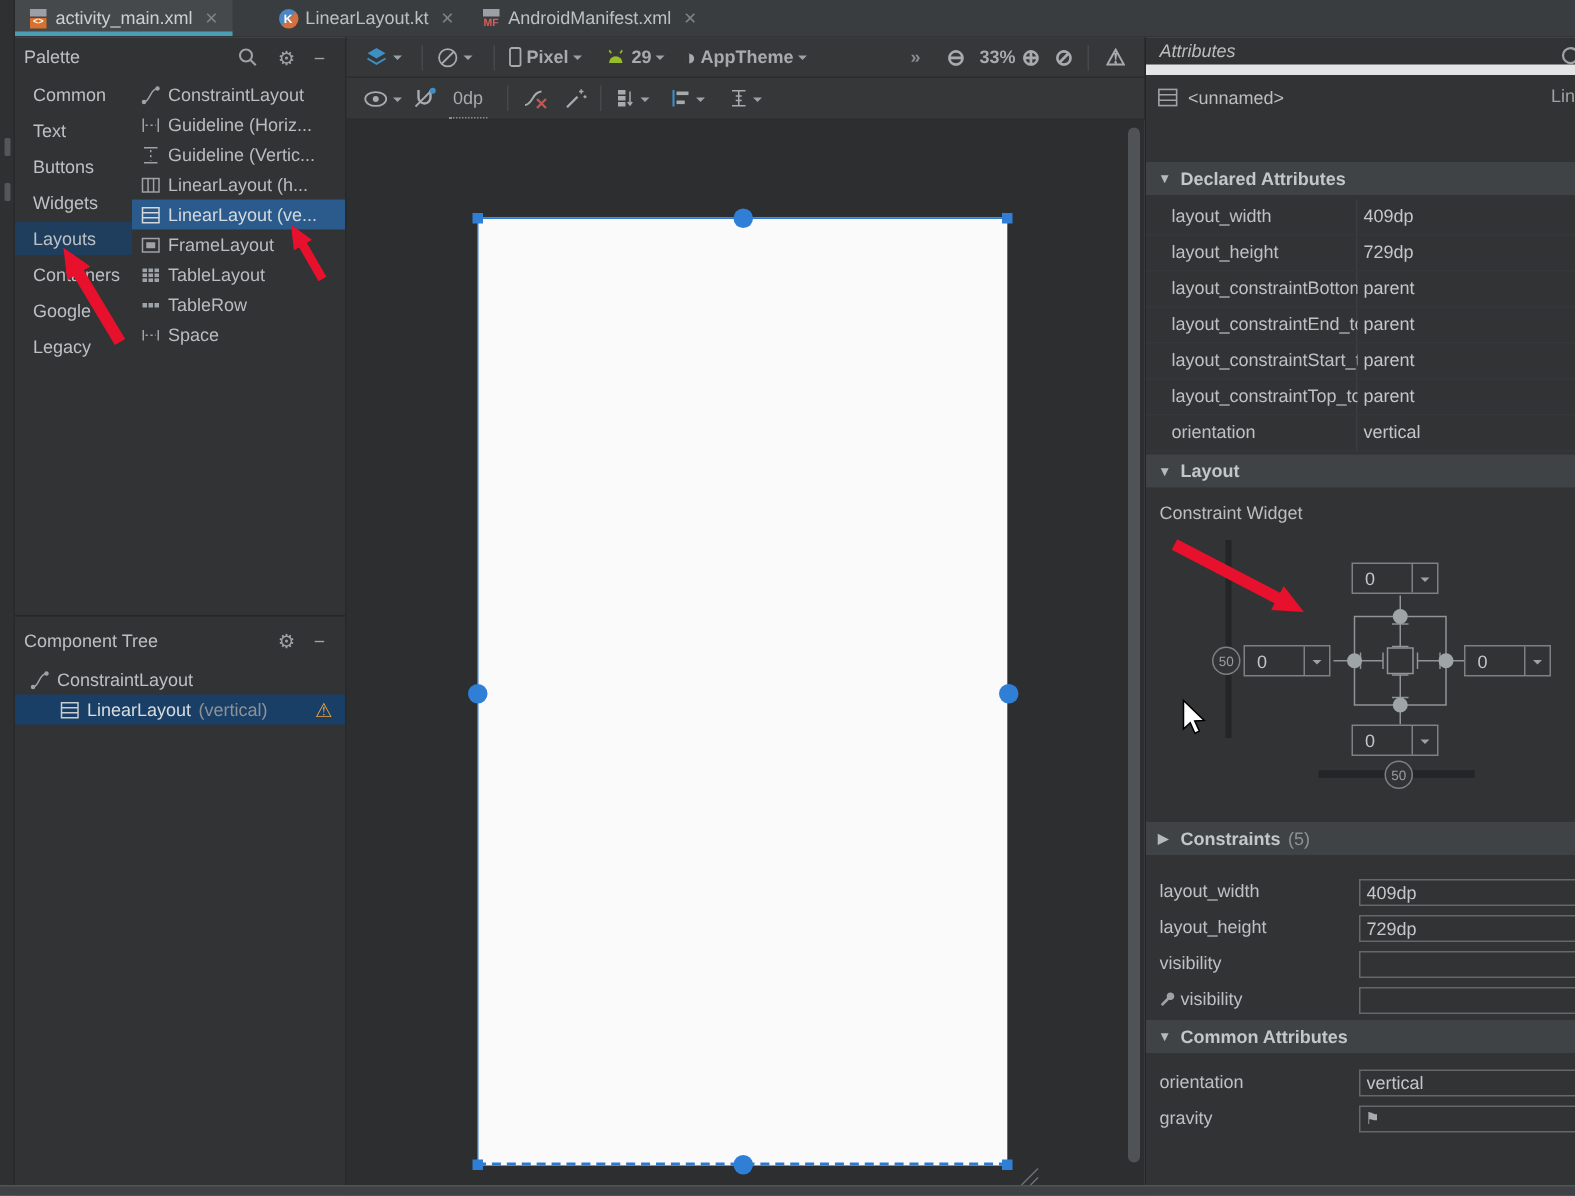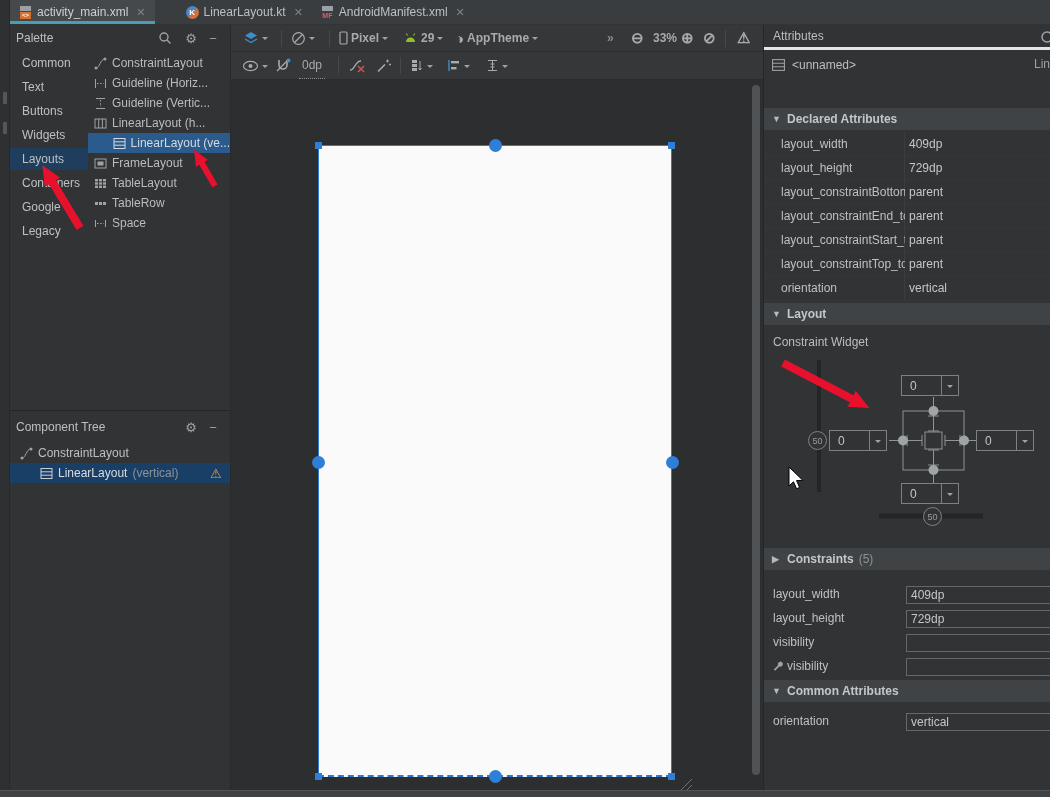--- a/index.html
+++ b/index.html
@@ -31,21 +31,21 @@
   .stripe .mark { position:absolute; left:3px; width:4px; height:12px; background:#53575a; border-radius:1px; }
 
   
   .palette { position:absolute; left:10px; top:25px; width:220px; height:385px; background:#313335; }
   .panel-head { position:relative; height:26px; display:flex; align-items:center; padding:0 6px; }
   .panel-head .title { flex:1; color:#bcc0c3; }
   .panel-head .hicon { width:22px; text-align:center; color:#9da2a6; font-size:13px; }
   .cat { position:absolute; left:0; width:78px; height:22px; line-height:22px; padding-left:12px; color:#bdc1c4; }
   .cat.sel { background:#1f3d5c; }
   .pi { position:absolute; left:78px; width:142px; height:20px; display:flex; align-items:center; gap:5px; padding-left:6px; color:#b9bdc0; }
-  .pi.sel { background:#2a5b8c; color:#d5d9dc;justify-content:flex-end; }
+  .pi.sel { background:#2a5b8c; color:#d5d9dc; }
   .pi svg { flex:0 0 13px; }
 
   .ctree { position:absolute; left:10px; top:410px; width:220px; height:387px; background:#313335; border-top:1px solid #242628; }
   .tnode { position:absolute; height:20px; display:flex; align-items:center; gap:5px; color:#bcc0c3; }
   .tnode.sel { background:#1a3f66; color:#d8dcdf; }
   .dim { color:#8d9295; }
   .warn { color:#f2a33c; font-size:13px; }
 
   
   .canvas { position:absolute; left:230px; top:25px; width:533px; height:772px; background:#2c2e30; border-left:1px solid #27292b; }
@@ -62,21 +62,21 @@
   
   .device { position:absolute; left:318px; top:145px; width:354px; height:632px; background:#fafafa;
             border:1px solid #2e7ad2; border-bottom:2px dashed #2e7ad2; }
   .hdl { position:absolute; background:#2f7fd6; }
   .sq { width:7px; height:7px; }
   .ci { width:13px; height:13px; border-radius:50%; }
   .resize-glyph { position:absolute; left:679px; top:777px; }
 
   
   .attrs { position:absolute; left:763px; top:25px; width:287px; height:772px; background:#313335; border-left:1px solid #242628; overflow:hidden; }
-  .attrs .head { position:absolute; left:0; top:0; width:100%; height:25px; display:flex; align-items:center; padding:0 9px; border-bottom:3px solid #e5e5e5; }
+  .attrs .head { position:absolute; left:0; top:0; width:100%; height:25px; display:flex; align-items:center; padding:0 9px; border-bottom:7px solid #e5e5e5;font-style:italic; }
   .attrs .head .title { flex:1; }
   .comp-row { position:absolute; left:0; top:28px; width:100%; height:24px; display:flex; align-items:center; gap:6px; padding-left:7px; }
   .comp-type { position:absolute; right:0; top:4px; width:16px; overflow:hidden; white-space:nowrap; color:#9da2a6; }
   .id-row { position:absolute; left:0; top:55px; width:100%; height:26px; border-bottom:1px solid #2a2c2e; }
   .sec { position:absolute; left:0; width:100%; height:22px; background:#3f4345; display:flex; align-items:center; gap:5px; padding-left:8px; font-weight:bold; color:#c3c7ca; }
   .sec .arrow { font-size:9px; color:#b5b9bc; width:10px; }
   .lbl { position:absolute; left:17px; width:124px; overflow:hidden; white-space:nowrap; color:#bdc1c4; }
   .lbl2 { position:absolute; left:9px; width:130px; overflow:hidden; white-space:nowrap; color:#bdc1c4; }
   .val { position:absolute; left:145px; color:#c3c7ca; }
   .arow { position:absolute; left:0; width:100%; height:24px; border-bottom:1px solid #35383a; }
@@ -526,20 +526,25 @@
 
     <div class="sec" style="top:655px">
       <span class="arrow">▼</span>
       <span>Common Attributes</span>
     </div>
 
     <div class="arow" style="top:685px; border-bottom:none">
       <span class="lbl2">orientation</span>
       <input class="finput" readonly="" value="vertical" style="">
     </div>
+    <div class="arow" style="top:709px; border-bottom:none">
+      <span class="lbl2">gravity</span>
+      <span class="flag-in">⚑</span>
+      <input class="finput" readonly="" style="">
+    </div>
   </div>
 
   <div class="bottom-strip"></div>
 
   <svg class="overlay" width="1050" height="797" viewBox="0 0 1050 797">
     <defs>
       <marker id="ah" markerUnits="userSpaceOnUse" markerWidth="22" markerHeight="20" refX="5" refY="9" orient="auto">
         <path d="M0,0 L20,9 L0,18 Z" fill="#e8112d"></path>
       </marker>
       <marker id="ah2" markerUnits="userSpaceOnUse" markerWidth="18" markerHeight="16" refX="4" refY="7" orient="auto">

